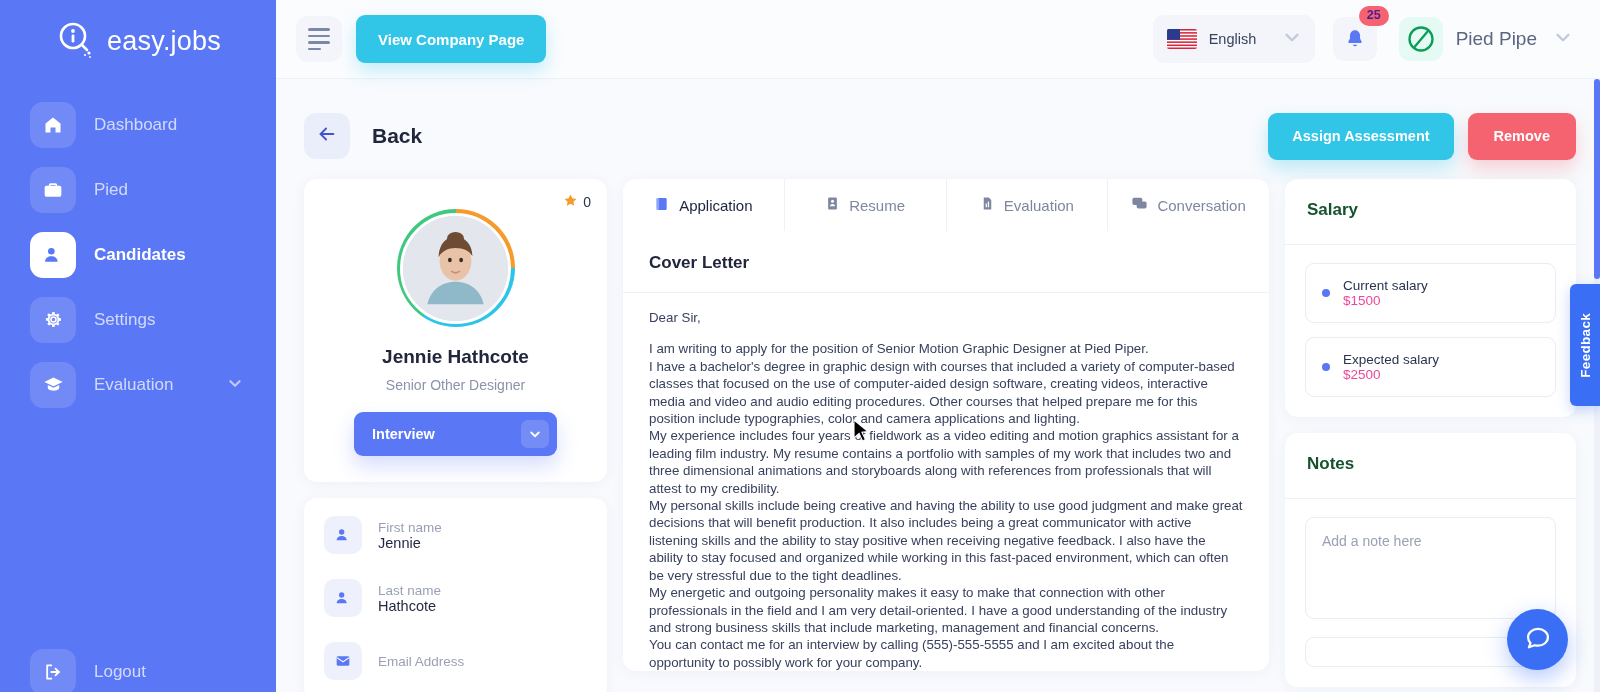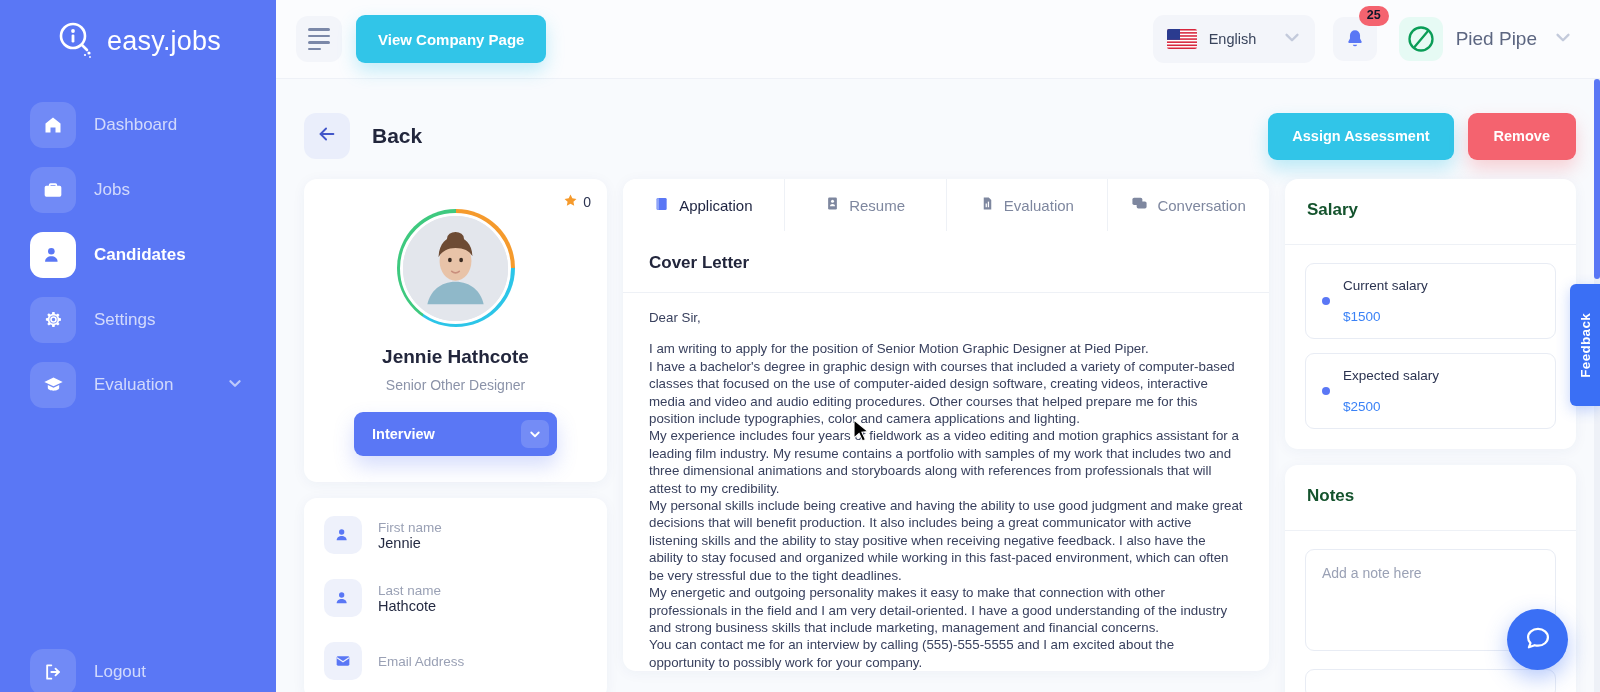--- a/index.html
+++ b/index.html
@@ -73,21 +73,21 @@
     padding: 0 10px 0 14px; min-width: 162px; cursor: pointer;
   }
   .flag { width: 30px; height: 20px; border-radius: 2px; overflow: hidden; position: relative; flex: 0 0 30px; }
   .lang-name { font-size: 14.5px; color: #39445c; }
   .sq-btn {
     width: 44px; height: 44px; border-radius: 11px; background: #f3f5fa;
     display: flex; align-items: center; justify-content: center; cursor: pointer;
     position: relative;
   }
   .badge-count {
-    position: absolute; top: -11px; right: -12px; background: #f4636f; color: #0f172a;
+    position: absolute; top: -11px; right: -12px; background: #f4636f; color: #4c1d95;
     font-size: 12.5px; font-weight: 700; border-radius: 11px;
     padding: 3px 8px; line-height: 1.1; min-width: 28px; text-align: center;
   }
   .user-pill { display: flex; align-items: center; gap: 13px; cursor: pointer; padding-left: 4px; }
   .user-logo {
     width: 44px; height: 44px; border-radius: 11px; background: #e6faf4;
     display: flex; align-items: center; justify-content: center;
   }
   .user-name { font-size: 19px; color: #5c6681; }
 
@@ -176,21 +176,21 @@
   
   .panel-title { font-size: 17px; font-weight: 700; color: #14532d; padding: 21px 22px 24px; border-bottom: 1px solid #eef1f6; }
   .panel-body { padding: 18px 20px 20px; }
   .salary-box {
     border: 1px solid #e8ecf4; border-radius: 9px; padding: 14px 16px;
     display: flex; align-items: center; gap: 13px; margin-bottom: 14px;
   }
   .salary-box:last-child { margin-bottom: 0; }
   .dot { width: 8px; height: 8px; border-radius: 50%; background: #5a77f5; flex: 0 0 8px; }
   .salary-label { font-size: 13.5px; color: #2b3350; }
-  .salary-value { font-size: 13.5px; color: #3b82f6; margin-top: 16px; }
+  .salary-value { font-size: 13.5px; color: #ec4899; margin-top: 0; }
   .note-area {
     border: 1px solid #e8ecf4; border-radius: 9px; width: 100%; height: 102px;
     padding: 15px 16px; font-size: 14px; color: #9aa1b5; resize: none;
     font-family: inherit; background: #fff;
   }
   .note-area::placeholder { color: #9aa1b5; }
   .note-ghost { border: 1px solid #e8ecf4; border-radius: 9px; height: 30px; margin-top: 14px; }
 
   .feedback-tab {
     position: absolute; right: 0; top: 284px; width: 30px; height: 122px;
@@ -238,21 +238,21 @@
             </svg>
         </span>
         <span class="nav-label">Dashboard</span>
       </div>
       <div class="nav-item">
         <span class="nav-icon">
           <svg width="20" height="20" viewBox="0 0 24 24" fill="#fff">
               <path d="M9 4h6a2 2 0 0 1 2 2v1h3a2 2 0 0 1 2 2v9a2 2 0 0 1-2 2H4a2 2 0 0 1-2-2V9a2 2 0 0 1 2-2h3V6a2 2 0 0 1 2-2zm0 3h6V6H9zM3 12h18v1.6H14v1.6h-4v-1.6H3z"></path>
             </svg>
         </span>
-        <span class="nav-label">Jobs</span>
+        <span class="nav-label">Pied</span>
       </div>
       <div class="nav-item active">
         <span class="nav-icon">
           <svg width="20" height="20" viewBox="0 0 24 24" fill="#5a77f5">
               <circle cx="10" cy="7.5" r="4"></circle>
               <path d="M2.5 20c0-4.2 3.4-6.5 7.5-6.5s7.5 2.3 7.5 6.5z"></path>
             </svg>
         </span>
         <span class="nav-label">Candidates</span>
       </div>

